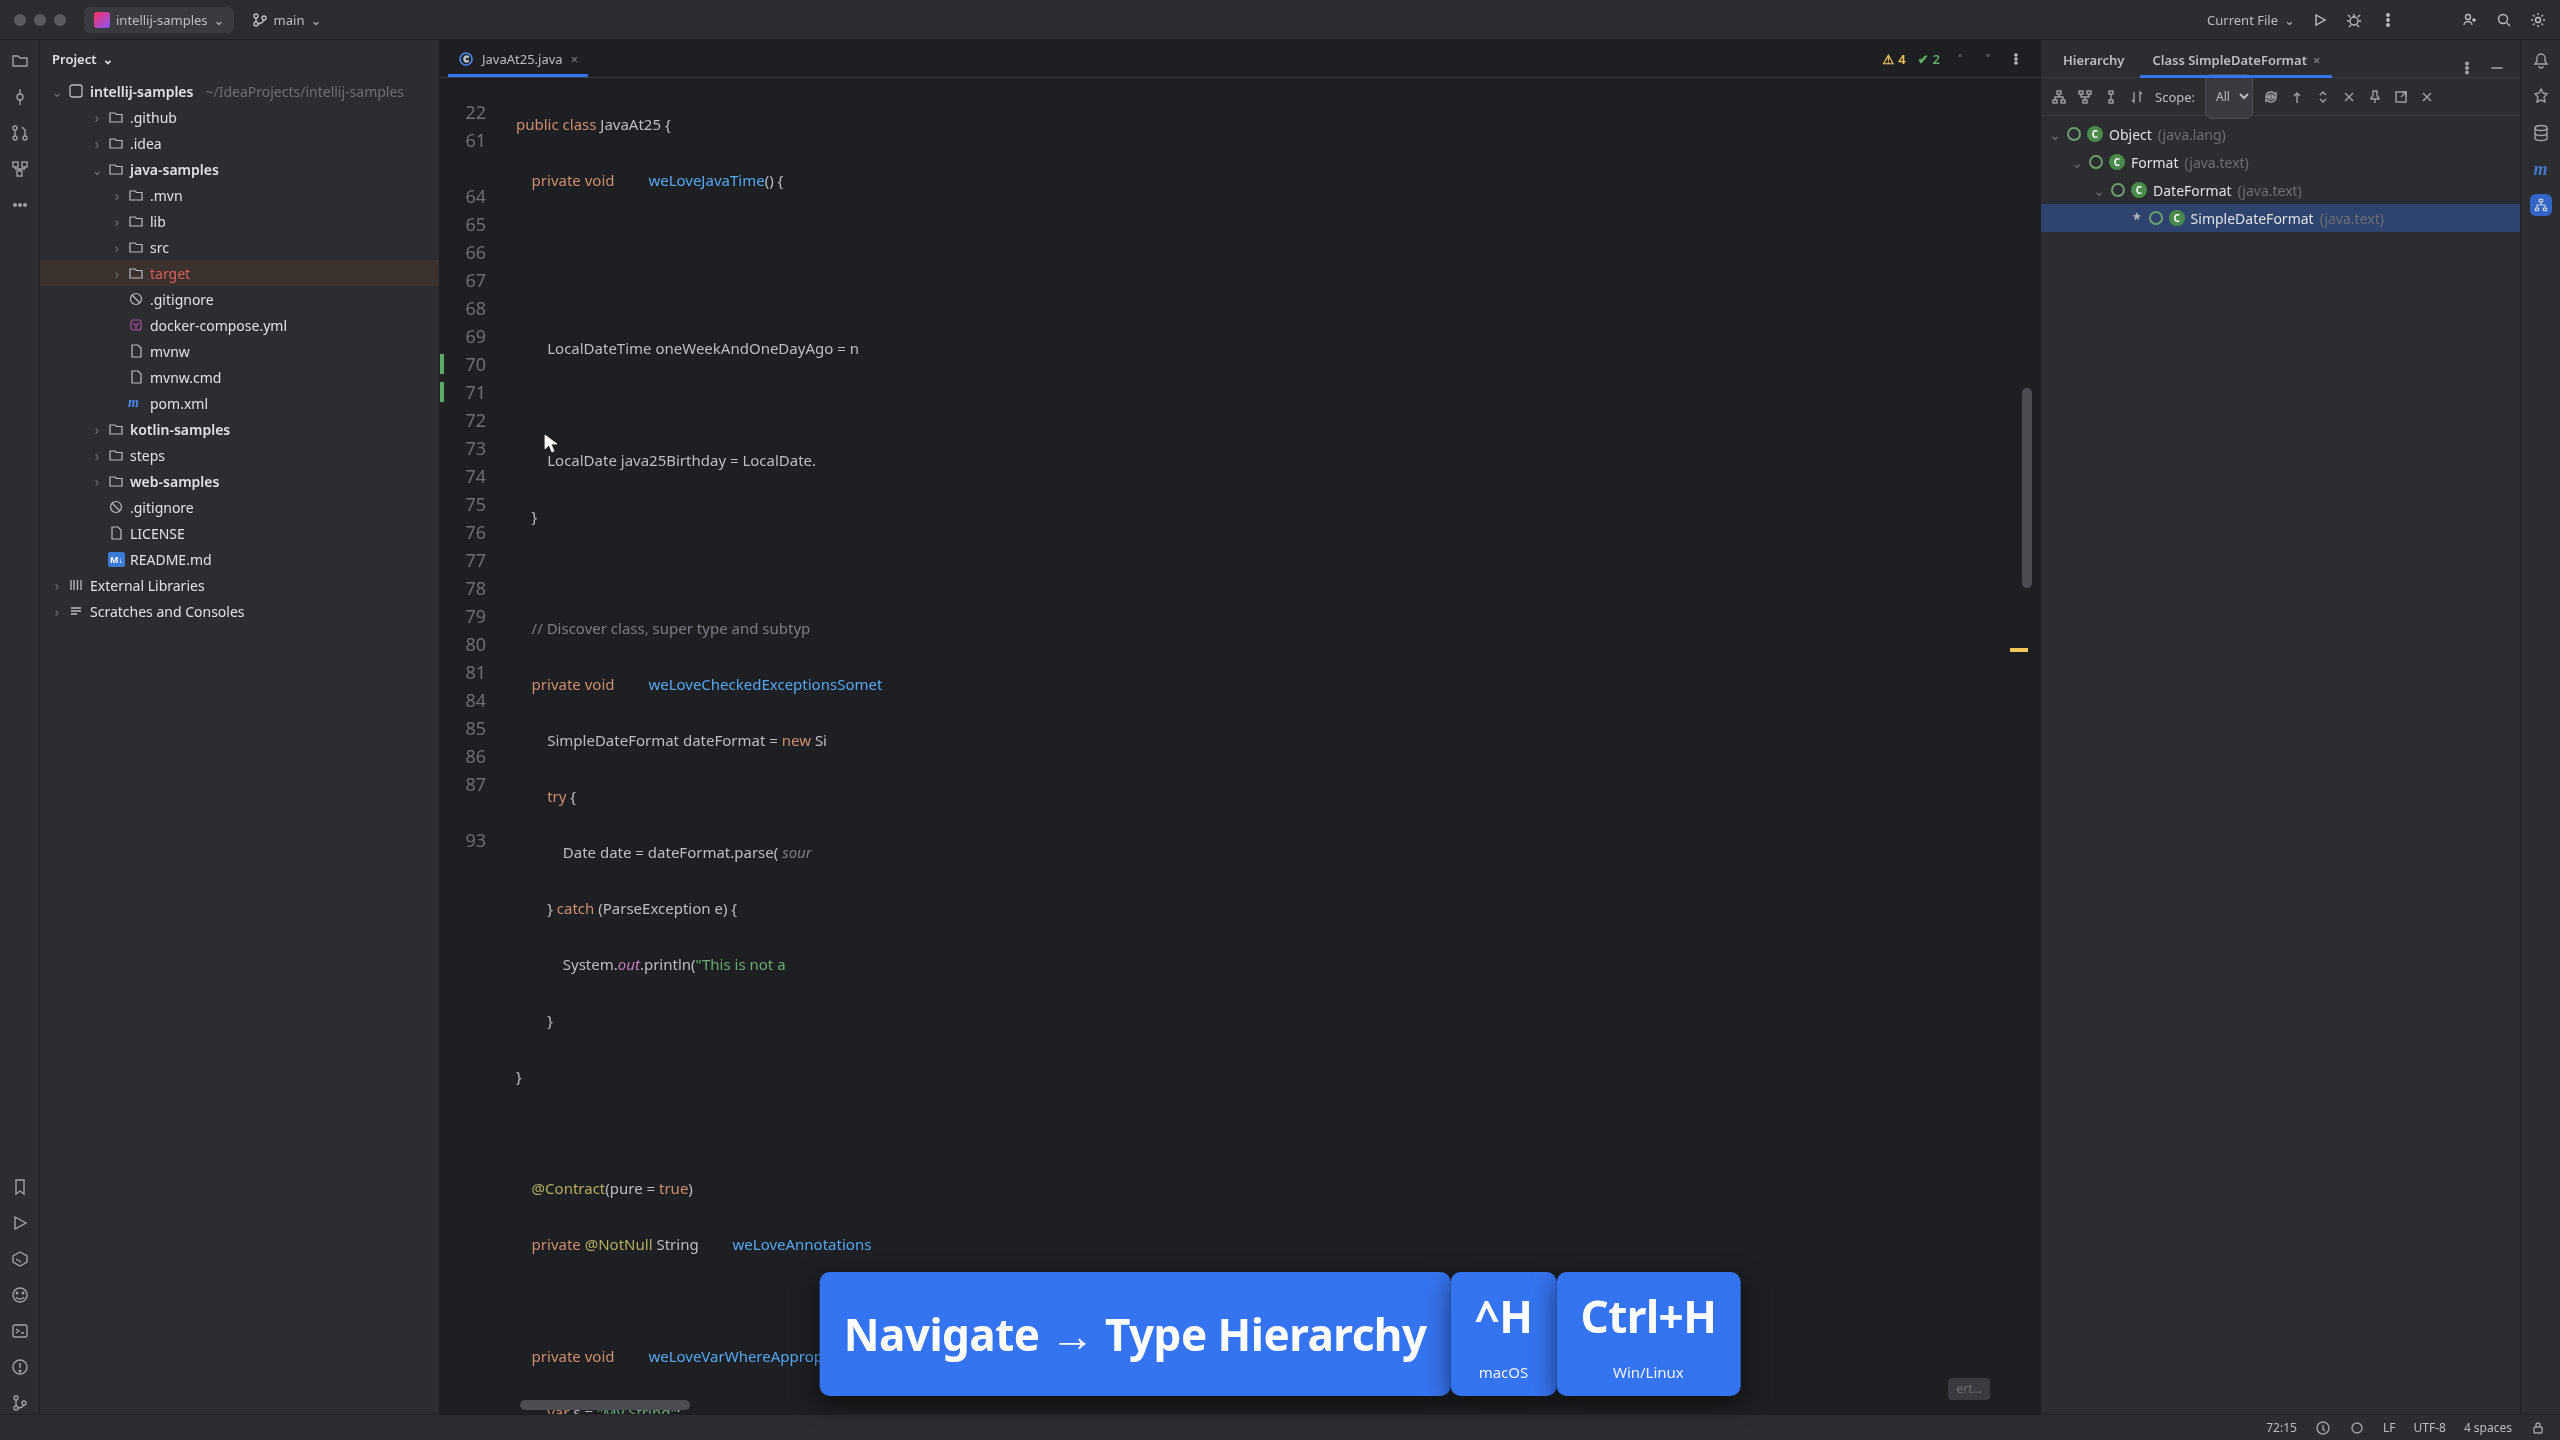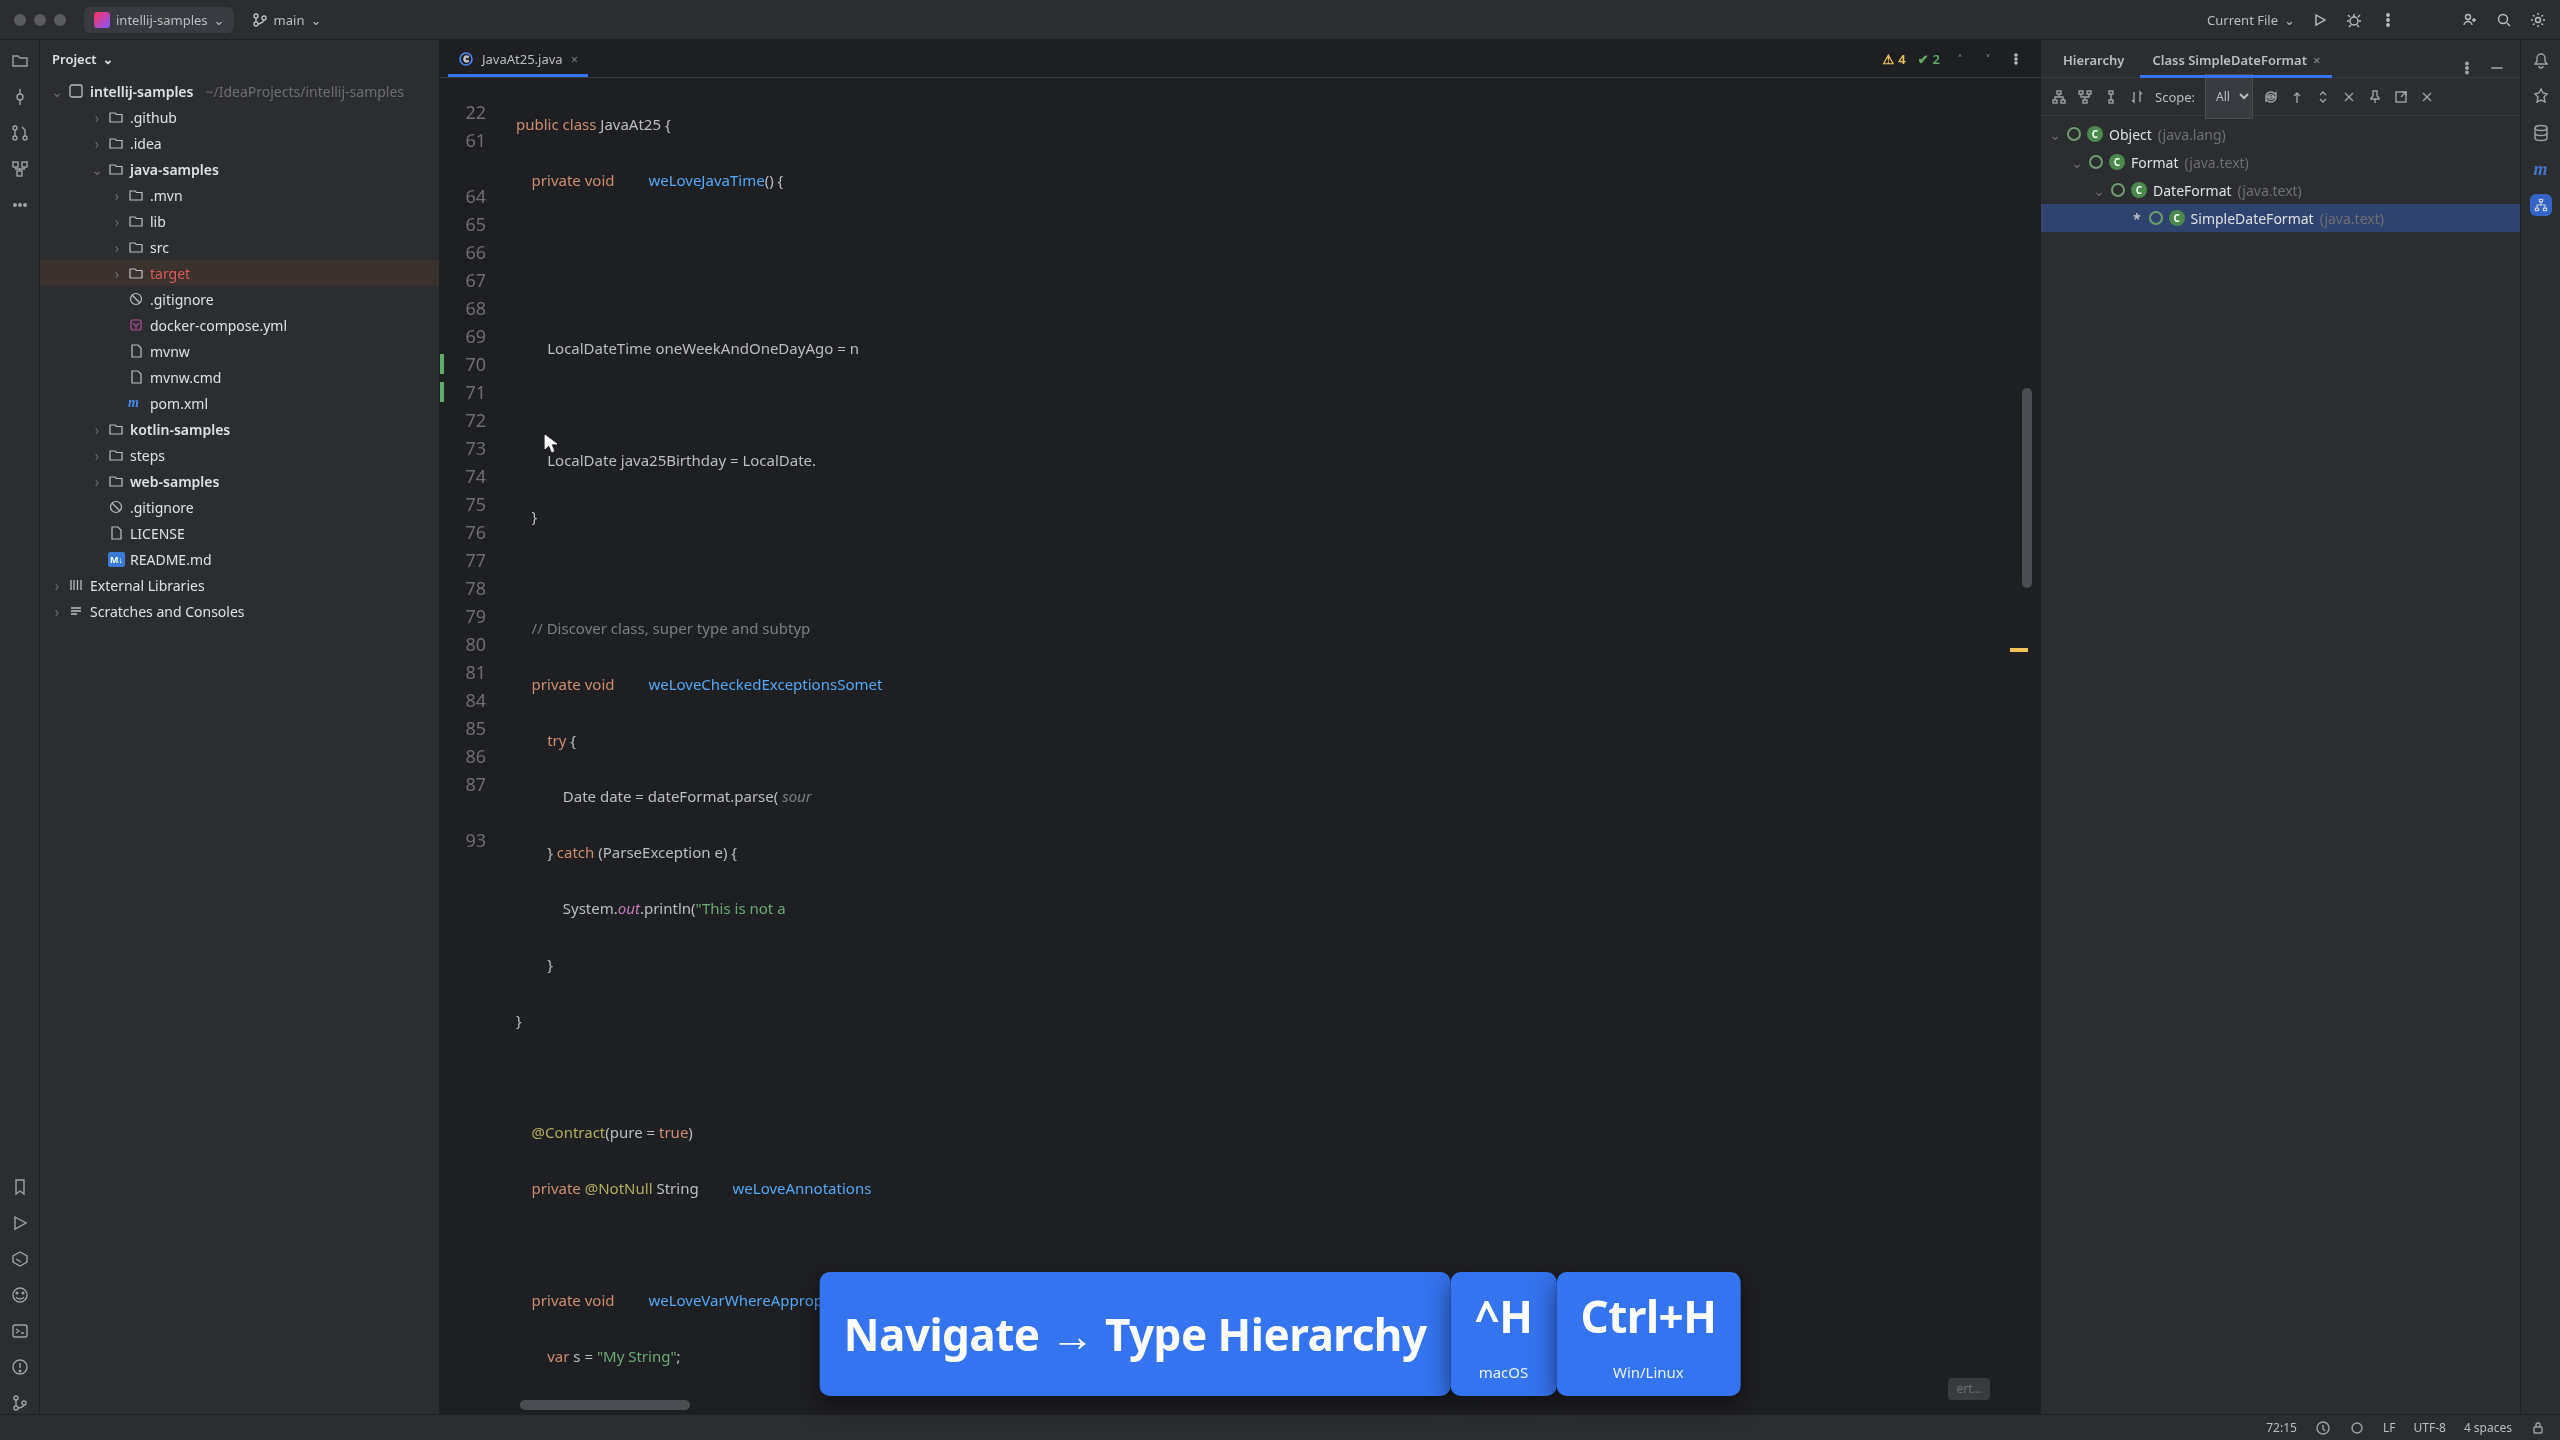--- a/index.html
+++ b/index.html
@@ -182,21 +182,21 @@
   .h-tabs{height:38px;display:flex;align-items:flex-end;padding:0 10px;gap:4px;border-bottom:1px solid #393b40;}
   .h-tab{padding:8px 12px;color:var(--text);font-weight:600;position:relative;}
   .h-tab.active::after{content:"";position:absolute;left:0;right:0;bottom:-1px;height:3px;background:var(--accent);}
   .h-tab .x{opacity:.6;margin-left:6px;}
   .h-tabs .sp{flex:1;}
   .h-tabs .hic{width:18px;height:18px;margin:0 4px;opacity:.8;}
   .h-tabs .hic svg{width:18px;height:18px;stroke:var(--text);stroke-width:1.4;fill:none;}
   .h-toolbar{height:38px;display:flex;align-items:center;gap:10px;padding:0 10px;border-bottom:1px solid #393b40;}
   .h-toolbar .lbl{color:var(--text);}
   .h-toolbar select{
-    background:#393b40;color:var(--text);border:1px solid #4b4d52;border-radius:0;padding:12px 6px;
+    background:#393b40;color:var(--text);border:1px solid #4b4d52;border-radius:7px;padding:12px 6px;
     font-size:12px;
   }
   .h-toolbar .tic{width:16px;height:16px;opacity:.8;}
   .h-toolbar .tic svg{width:16px;height:16px;stroke:var(--text);stroke-width:1.4;fill:none;}
   .h-tree{flex:1;padding:4px 0;font-size:14px;}
   .h-row{display:flex;align-items:center;height:28px;gap:6px;
     padding-left: calc(var(--d) * 22px + 8px);}
   .h-row.selected{background:var(--bg-selected);}
   .h-row .chev{width:12px;color:var(--text-dim);}
   .h-row .cls{color:var(--text-bright);}
@@ -652,20 +652,21 @@
 <div class="cline">    <span class="kw">private void</span> <span class="mth">weLoveJavaTime</span>() {</div>
 <div class="cline"></div>
 <div class="cline"></div>
 <div class="cline">        LocalDateTime oneWeekAndOneDayAgo = n</div>
 <div class="cline"></div>
 <div class="cline">        LocalDate java25Birthday = LocalDate.</div>
 <div class="cline">    }</div>
 <div class="cline"></div>
 <div class="cline">    <span class="cmt">// Discover class, super type and subtyp</span></div>
 <div class="cline">    <span class="kw">private void</span> <span class="mth">weLoveCheckedExceptionsSomet</span></div>
+<div class="cline">        SimpleDateFormat dateFormat = <span class="kw">new</span> Si</div>
 <div class="cline">        <span class="kw">try</span> {</div>
 <div class="cline">            Date date = dateFormat.parse( <span class="par">sour</span></div>
 <div class="cline">        } <span class="kw">catch</span> (ParseException e) {</div>
 <div class="cline">            System.<span class="fld">out</span>.println(<span class="str">"This is not a</span></div>
 <div class="cline">        }</div>
 <div class="cline">}</div>
 <div class="cline"></div>
 <div class="cline">    <span class="ann">@Contract</span>(pure = <span class="kw">true</span>)</div>
 <div class="cline">    <span class="kw">private</span> <span class="ann">@NotNull</span> String <span class="mth">weLoveAnnotations</span></div>
 <div class="cline"></div>

